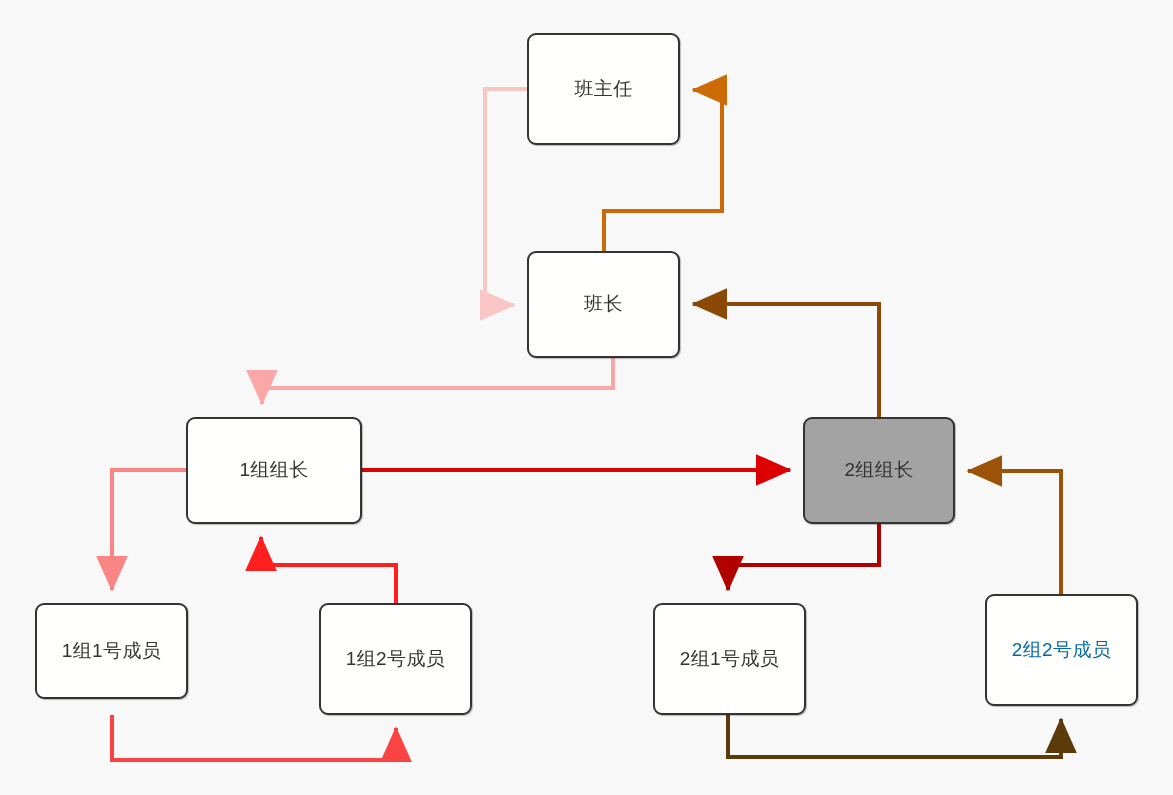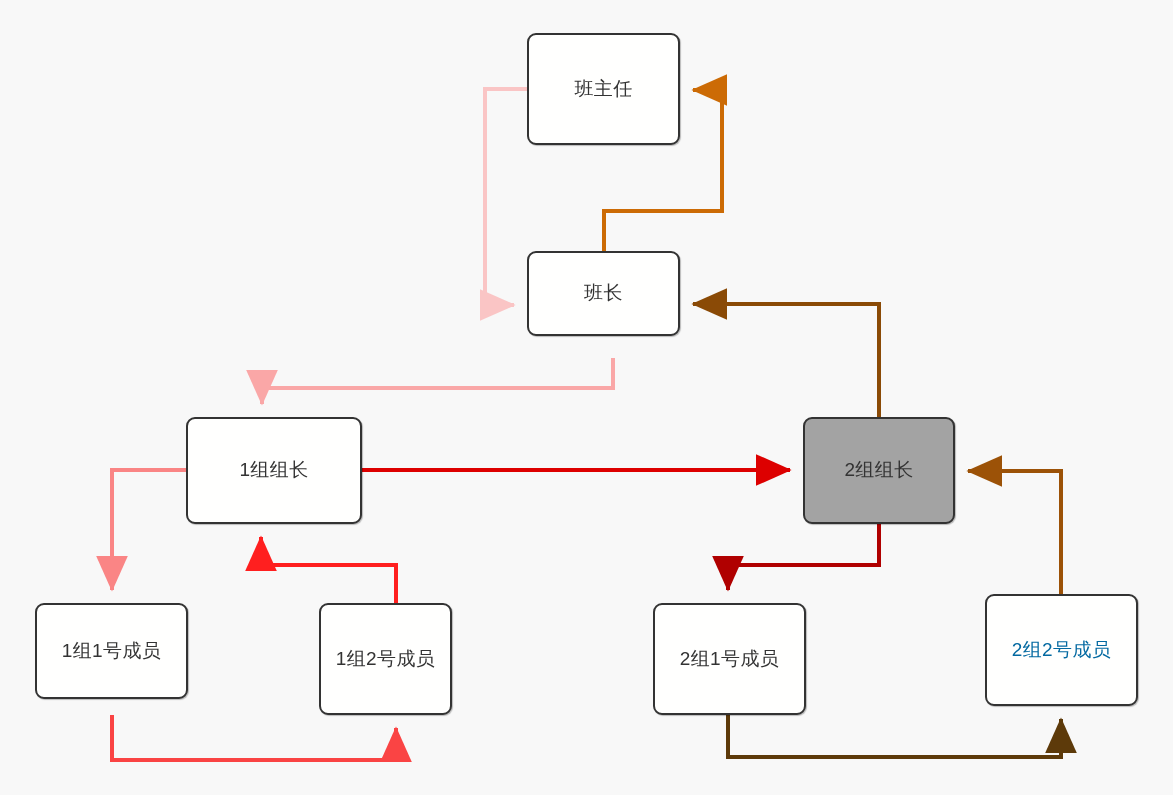--- a/index.html
+++ b/index.html
@@ -98,33 +98,33 @@
       <path class="edge-path" d="M 112 715 L 112 760 L 396 760 L 396 728" stroke="#fa4444" stroke-width="4" marker-end="url(#ah7)"></path>
       <path class="edge-path" d="M 879 524 L 879 565 L 728 565 L 728 590" stroke="#b00000" stroke-width="4" marker-end="url(#ah8)"></path>
       <path class="edge-path" d="M 1061 594 L 1061 471 L 968 471" stroke="#9c5207" stroke-width="4" marker-end="url(#ah9)"></path>
       <path class="edge-path" d="M 728 715 L 728 757 L 1061 757 L 1061 719" stroke="#5d3a0a" stroke-width="4" marker-end="url(#ah10)"></path>
     </svg>
 
   <div id="node-layer">
       <div class="node" style="left: 527px; top: 33px; width: 153px; height: 112px; border-color: rgb(51, 51, 51); background: rgb(255, 255, 254);">
         <span class="node-label" style="color: rgb(51, 51, 51);">班主任</span>
       </div>
-      <div class="node" style="left: 527px; top: 251px; width: 153px; height: 85px; border-color: rgb(51, 51, 51); background: rgb(255, 255, 254);">
+      <div class="node" style="left: 527px; top: 251px; width: 153px; height: 107px; border-color: rgb(51, 51, 51); background: rgb(255, 255, 254);">
         <span class="node-label" style="color: rgb(51, 51, 51);">班长</span>
       </div>
       <div class="node" style="left: 186px; top: 417px; width: 176px; height: 107px; border-color: rgb(51, 51, 51); background: rgb(255, 255, 254);">
         <span class="node-label" style="color: rgb(51, 51, 51);">1组组长</span>
       </div>
       <div class="node" style="left: 803px; top: 417px; width: 152px; height: 107px; border-color: rgb(51, 51, 51); background: #a3a3a3;">
         <span class="node-label" style="color: rgb(51, 51, 51);">2组组长</span>
       </div>
       <div class="node" style="left: 35px; top: 603px; width: 153px; height: 96px; border-color: rgb(51, 51, 51); background: rgb(255, 255, 254);">
         <span class="node-label" style="color: rgb(51, 51, 51);">1组1号成员</span>
       </div>
-      <div class="node" style="left: 319px; top: 603px; width: 133px; height: 112px; border-color: rgb(51, 51, 51); background: rgb(255, 255, 254);">
+      <div class="node" style="left: 319px; top: 603px; width: 153px; height: 112px; border-color: rgb(51, 51, 51); background: rgb(255, 255, 254);">
         <span class="node-label" style="color: rgb(51, 51, 51);">1组2号成员</span>
       </div>
       <div class="node" style="left: 653px; top: 603px; width: 153px; height: 112px; border-color: rgb(51, 51, 51); background: rgb(255, 255, 254);">
         <span class="node-label" style="color: rgb(51, 51, 51);">2组1号成员</span>
       </div>
       <div class="node" style="left: 985px; top: 594px; width: 153px; height: 112px; border-color: rgb(51, 51, 51); background: rgb(255, 255, 254);">
         <span class="node-label" style="color: #0369a1;">2组2号成员</span>
       </div>
     </div>
 

